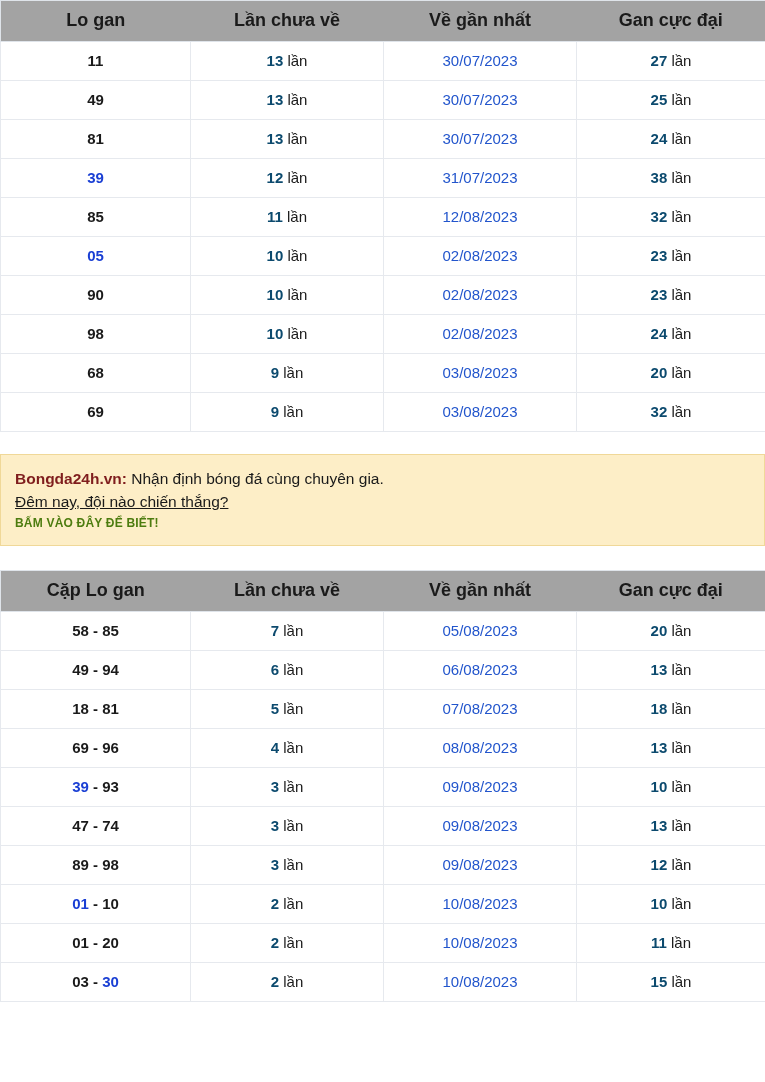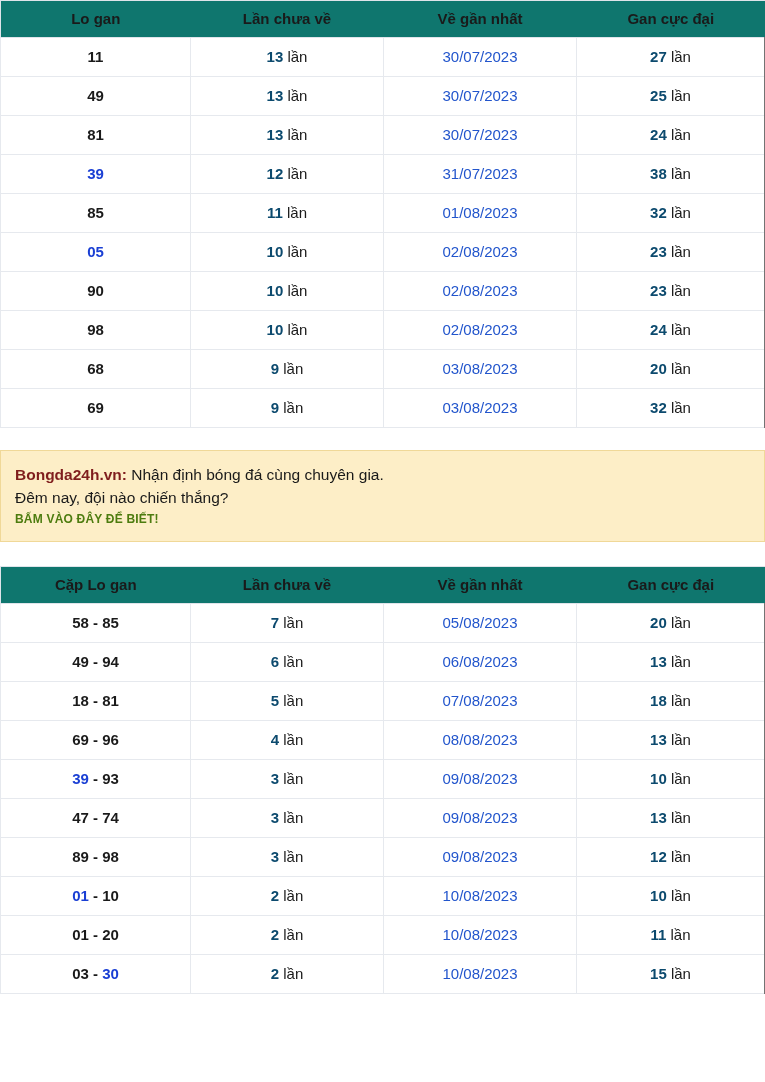--- a/index.html
+++ b/index.html
@@ -23,23 +23,23 @@
     width: 765px;
     border-collapse: collapse;
     table-layout: fixed;
   }
   table.lo-table col.c1 { width: 190px; }
   table.lo-table col.c2 { width: 193px; }
   table.lo-table col.c3 { width: 193px; }
   table.lo-table col.c4 { width: 189px; }
 
   table.lo-table th {
-    background: #0f766e;
+    background: #a3a3a3;
     font-weight: bold;
-    font-size: 15px;
+    font-size: 18px;
     color: #1a1a1a;
     text-align: center;
     padding: 9px 4px 10px 4px;
     border: 1px solid #dfe4ea;
     border-left: none;
     border-right: none;
   }
   table.lo-table th:first-child {
     border-left: 1px solid #dfe4ea;
   }
@@ -50,39 +50,39 @@
     text-align: center;
     padding: 10px 4px 11px 4px;
     border-bottom: 1px solid #e6e9ee;
     border-left: 1px solid #e6e9ee;
     border-right: 1px solid #e6e9ee;
     font-size: 15px;
     background: #ffffff;
     vertical-align: middle;
   }
   table.lo-table tr td:first-child { border-left: 1px solid #e6e9ee; }
-  table.lo-table tr td:last-child { border-right: 3px solid #737373; }
+  table.lo-table tr td:last-child { border-right: 1px solid #737373; }
 
   .num { font-weight: bold; color: #1a1a1a; }
   .num-blue { font-weight: bold; color: #1a3fd4; }
   .count { font-weight: bold; color: #0c4a6e; }
   .unit { font-weight: normal; color: #1a1a1a; }
   .date { color: #2255cc; font-weight: normal; }
   .pair-sep { font-weight: bold; color: #1a1a1a; }
 
   .ad-box {
     margin: 22px 0 24px 0;
     background: #fdeec7;
     border: 1px solid #f0d898;
     padding: 12px 14px 13px 14px;
     line-height: 1.5;
   }
   .ad-line1 { font-size: 15.5px; color: #1a1a1a; }
   .ad-brand { font-weight: bold; color: #7f1d1d; }
-  .ad-line2 { font-size: 15.5px; color: #1a1a1a; }
+  .ad-line2 { font-size: 15.5px; color: #1a1a1a; text-decoration: underline; }
   .ad-line3 {
     font-weight: bold;
     color: #4d7c0f;
     font-size: 12px;
     letter-spacing: 0.2px;
   }
 </style>
 </head>
 <body>
 
@@ -124,21 +124,21 @@
         </tr>
         <tr>
           <td><span class="num-blue">39</span></td>
           <td><span class="count">12</span><span class="unit"> lần</span></td>
           <td><span class="date">31/07/2023</span></td>
           <td><span class="count">38</span><span class="unit"> lần</span></td>
         </tr>
         <tr>
           <td><span class="num">85</span></td>
           <td><span class="count">11</span><span class="unit"> lần</span></td>
-          <td><span class="date">01/08/2023</span></td>
+          <td><span class="date">12/08/2023</span></td>
           <td><span class="count">32</span><span class="unit"> lần</span></td>
         </tr>
         <tr>
           <td><span class="num-blue">05</span></td>
           <td><span class="count">10</span><span class="unit"> lần</span></td>
           <td><span class="date">02/08/2023</span></td>
           <td><span class="count">23</span><span class="unit"> lần</span></td>
         </tr>
         <tr>
           <td><span class="num">90</span></td>

